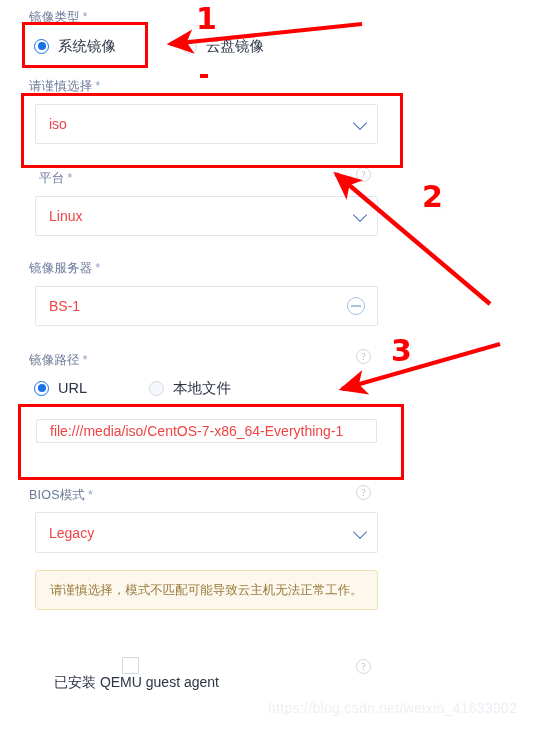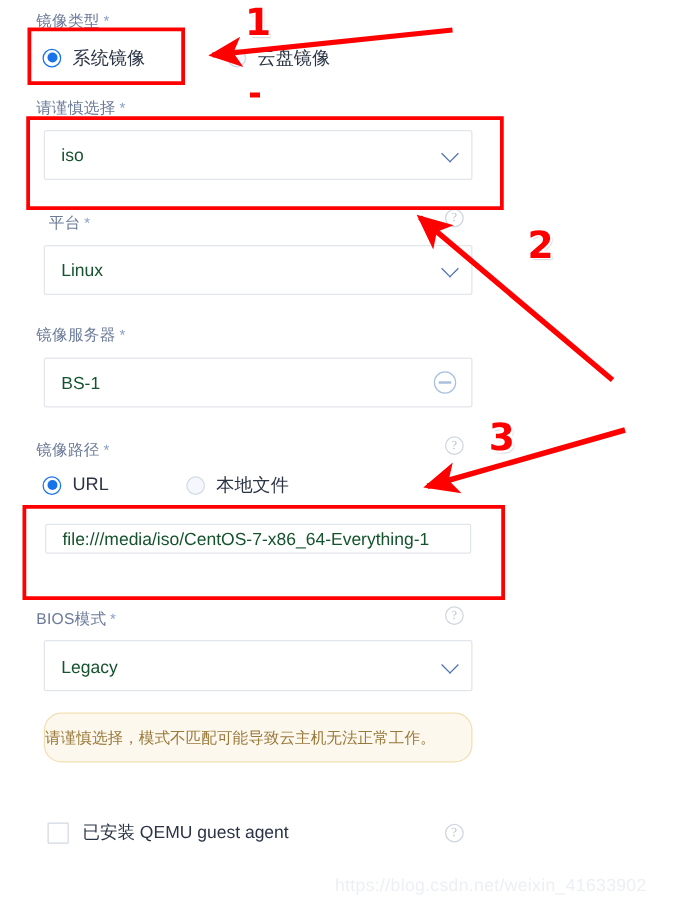--- a/index.html
+++ b/index.html
@@ -52,21 +52,21 @@
   }
 
   .select-box,
   .text-box {
     position: absolute;
     box-sizing: border-box;
     border: 1px solid #e2e5ec;
     background: #ffffff;
     border-radius: 2px;
     font-size: 14px;
-    color: #14532d;
+    color: #ef4444;
     display: flex;
     align-items: center;
     padding-left: 13px;
   }
   .select-box .caret {
     position: absolute;
     right: 12px;
     top: 50%;
     width: 9px;
     height: 9px;
@@ -161,24 +161,24 @@
     color: #2b3445;
     white-space: nowrap;
   }
 
   
   .warn-box {
     position: absolute;
     box-sizing: border-box;
     background: #fdf8ee;
     border: 1px solid #f2dfb0;
-    border-radius: 14px;
+    border-radius: 3px;
     display: flex;
     align-items: center;
-    justify-content: flex-start;
+    justify-content: center;
   }
   .warn-text {
     font-size: 12.5px;
     color: #9a7a3c;
     white-space: nowrap;
   }
 
   
   .anno-box {
     position: absolute;
@@ -299,21 +299,21 @@
 
   <div class="select-box" style="left:35px; top:512px; width:343px; height:41px;">
     <span>Legacy</span>
     <span class="caret"></span>
   </div>
 
   <div class="warn-box" style="left:35px; top:570px; width:343px; height:40px;">
     <span class="warn-text">请谨慎选择，模式不匹配可能导致云主机无法正常工作。</span>
   </div>
 
-  <div class="check-row" style="left:38px; top:657px;">
+  <div class="check-row" style="left:54px; top:657px;flex-direction:column;">
     <span class="check-box"></span>
     <span class="check-label">已安装 QEMU guest agent</span>
   </div>
   <div class="help-icon" style="left:356px; top:659px;">
     <span>?</span>
   </div>
 
   <div class="watermark" style="left:268px; top:700px;">https://blog.csdn.net/weixin_41633902</div>
 
   <div class="anno-box" style="left:22px; top:22px; width:126px; height:46px;"></div>

